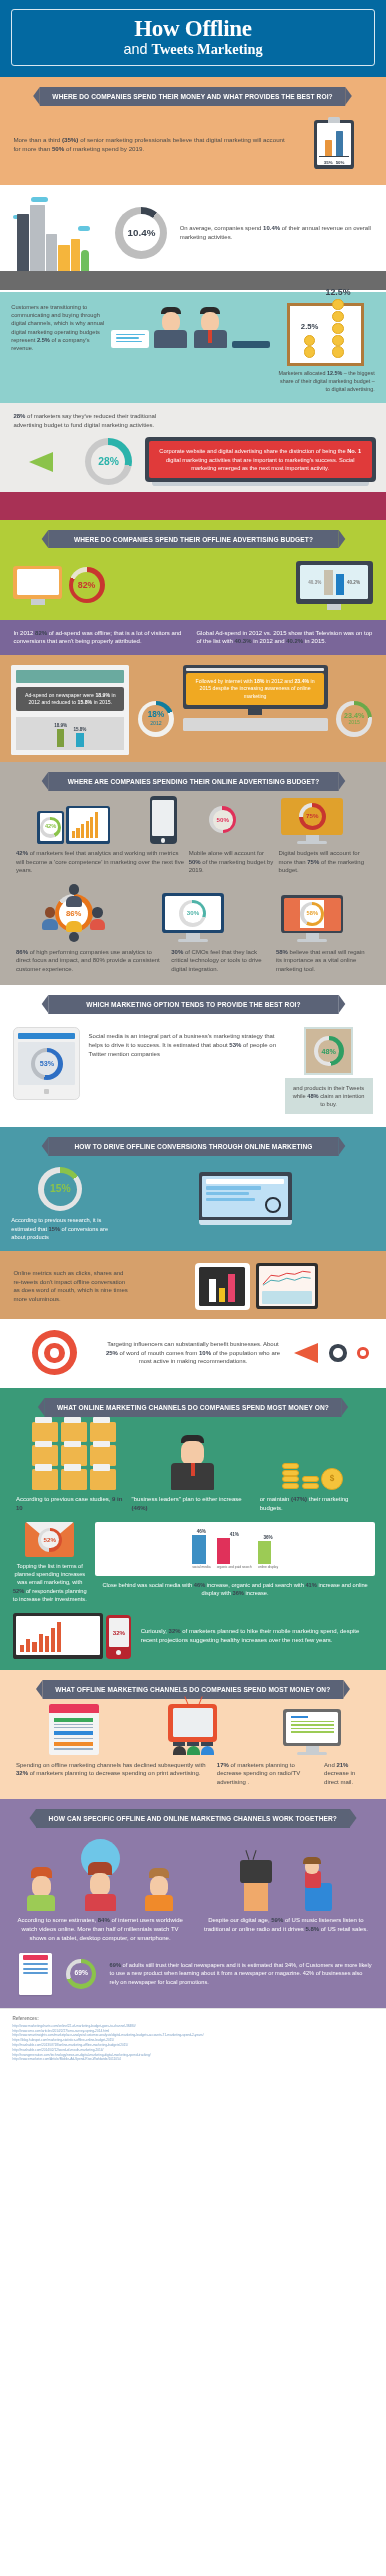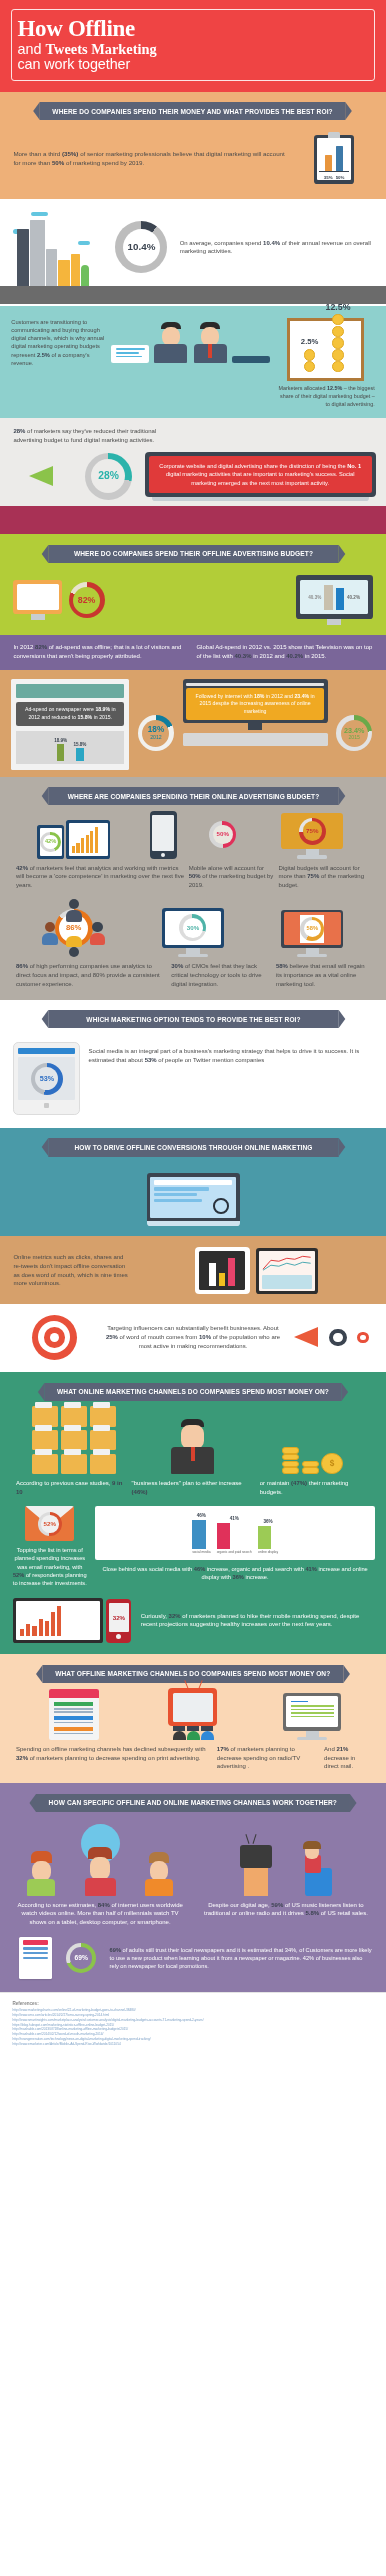--- a/index.html
+++ b/index.html
@@ -1,20 +1,20 @@
 <!DOCTYPE html>
 <html style="font-size:8.2px"><head>
 <meta charset="utf-8">
 <style>
   *{box-sizing:border-box;margin:0;padding:0}
   body{width:386px;font-family:"Liberation Sans",sans-serif;background:#fff;color:#4a4a4a;-webkit-font-smoothing:antialiased}
   .page{width:386px;position:relative;overflow:hidden}
 
   
-  .hero{background:#ef4444;padding:9.3px 0 11.3px;}
+  .hero{background:#0369a1;padding:9.3px 0 11.3px;text-align:center}
   .hero-frame{border:1px solid rgba(255,255,255,.85);border-radius:3.1px;margin:0 11.3px;padding:7.2px 5.2px 8.2px}
   .hero h1{color:#fff;line-height:1.02}
   .h-l1{font-family:"Liberation Serif",serif;font-weight:700;font-size:23px;letter-spacing:-0.3px;display:block}
   .h-l2{font-size:14.4px;display:block;margin-top:1px;font-weight:400}
   .h-l2 b{font-family:"Liberation Serif",serif;font-weight:700}
   .h-l3{font-size:14.4px;display:block;font-weight:400;letter-spacing:-0.1px}
 
   
   .banner-wrap{display:flex;justify-content:center;padding:10.3px 0 5.2px}
   .banner{position:relative;background:#5b6377;color:#fff;font-weight:700;
@@ -135,21 +135,20 @@
 </head>
 <body>
 
 <div class="page">
 
   <div class="hero">
     <div class="hero-frame">
       <h1>
         <span class="h-l1">How Offline</span>
         <span class="h-l2"><span>and </span><b>Tweets Marketing</b></span>
-        <span class="h-l3">can work together</span>
       </h1>
     </div>
   </div>
 
   <div class="band peach">
     <div class="banner-wrap">
       <div class="banner">WHERE DO COMPANIES SPEND THEIR MONEY AND WHAT PROVIDES THE BEST ROI?</div>
     </div>
 
     <div class="row" style="padding:9.3px 13.4px 13.4px;gap:9.3px;align-items:center">
@@ -513,28 +512,50 @@
               <div class="hole" style="width:23px;height:23px;background:#e2e6ea"></div>
               <div class="lbl" style="font-size:7.2px;color:#2e6fc4">53%</div>
             </div>
           </div>
           <div style="width:5.2px;height:5.2px;border-radius:1px;background:#c9c9c9;margin:3.1px auto 0"></div>
         </div>
       </div>
       <p class="txt" style="flex:1;font-size:6px;padding-top:5.2px">
         <span>Social media is an integral part of a business's marketing strategy that helps to drive it to success. It is estimated that about </span><b>53%</b><span> of people on Twitter mention companies</span>
       </p>
+      <div style="width:88px;text-align:center">
+        <div style="background:#cdb89a;padding:7.2px;display:inline-block;border:2.1px solid #cfdedb">
+          <div class="donut" style="width:30px;height:30px;background:conic-gradient(#2e9e63 0 48%, #e4e4e4 48% 100%)">
+            <div class="hole" style="width:21.6px;height:21.6px;background:#cdb89a"></div>
+            <div class="lbl" style="font-size:7.2px;color:#2e9e63">48%</div>
+          </div>
+        </div>
+        <div style="background:#cfdedb;padding:5.2px 6.2px;margin-top:3.1px">
+          <p class="txt" style="font-size:5.7px">
+            <span>and products in their Tweets while </span><b>48%</b><span> claim an intention to buy.</span>
+          </p>
+        </div>
+      </div>
     </div>
   </div>
 
   <div class="band sea" style="padding-bottom:10.3px">
     <div class="banner-wrap">
       <div class="banner">HOW TO DRIVE OFFLINE CONVERSIONS THROUGH ONLINE MARKETING</div>
     </div>
     <div class="row" style="padding:6.2px 11.3px 0;gap:6.2px;align-items:flex-start">
+      <div style="width:98px;text-align:center">
+        <div class="donut" style="width:44px;height:44px;background:conic-gradient(#8bc34a 0 15%, #e4e4e4 15% 100%)">
+          <div class="hole" style="width:33px;height:33px;background:#4a9aa8"></div>
+          <div class="lbl" style="font-size:10.3px;color:#8bc34a">15%</div>
+        </div>
+        <p class="txt white-txt" style="font-size:5.7px;margin-top:5.2px;text-align:left">
+          <span>According to previous research, it is estimated that </span><b>15%</b><span> of conversions are about products</span>
+        </p>
+      </div>
       <div style="flex:1;display:flex;align-items:center;justify-content:center;padding-top:5.2px">
         <div style="width:93px">
           <div style="background:#3b4450;border-radius:3.1px 3.1px 0 0;padding:3.6px">
             <div style="background:#bfe0f5;height:41px;border-radius:1px;position:relative;padding:3.6px">
               <div style="height:4.1px;background:#fff;border-radius:1px;margin-bottom:2.6px"></div>
               <div style="height:3.6px;background:#7cc0e8;border-radius:1px;width:70%;margin-bottom:2.1px"></div>
               <div style="height:3.6px;background:#7cc0e8;border-radius:1px;width:55%;margin-bottom:2.1px"></div>
               <div style="height:3.6px;background:#7cc0e8;border-radius:1px;width:62%"></div>
               <div style="position:absolute;right:7.2px;bottom:4.1px;width:15.5px;height:15.5px;border:2.1px solid #2a323c;border-radius:50%"></div>
             </div>

